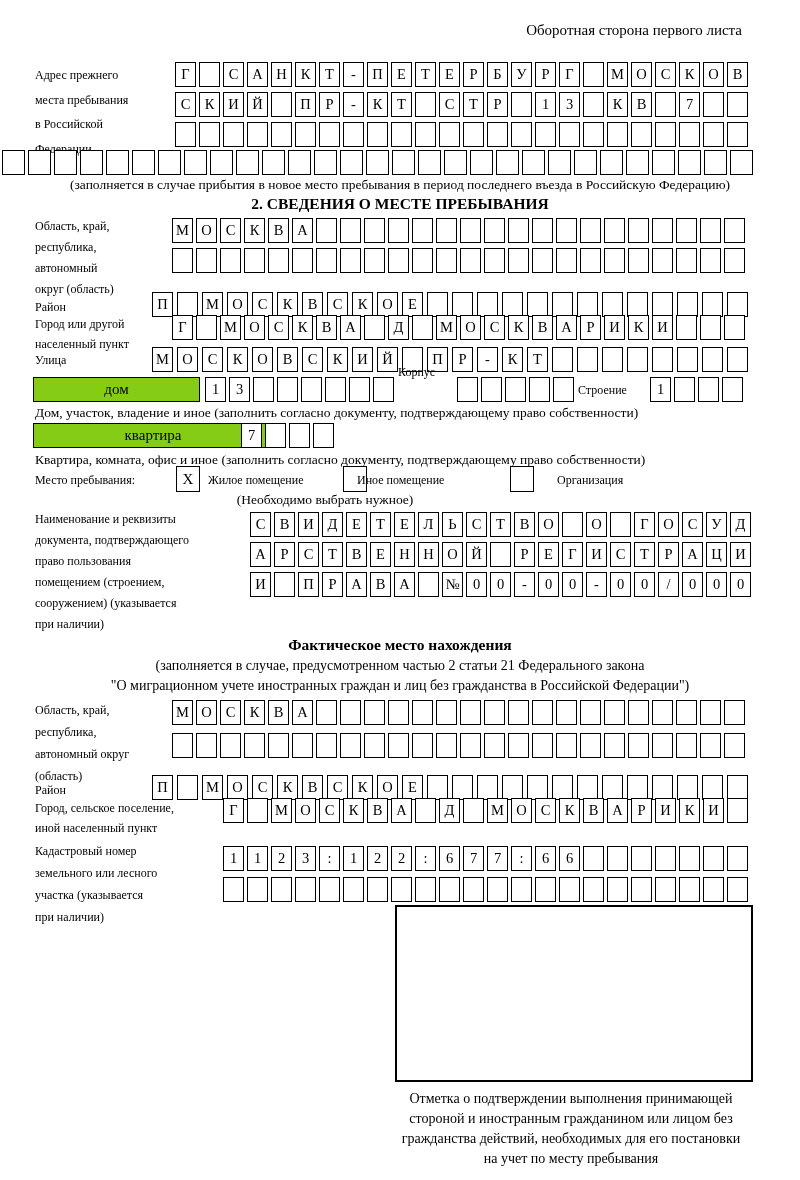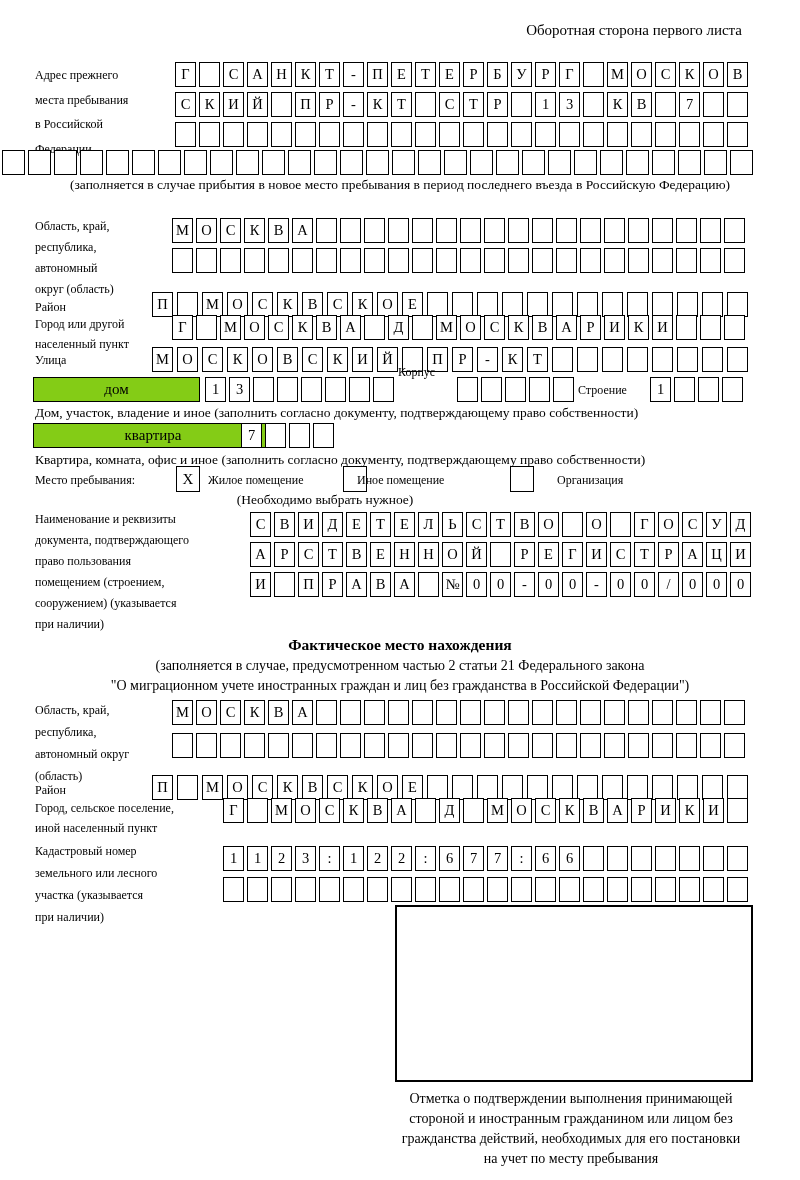--- a/index.html
+++ b/index.html
@@ -139,20 +139,21 @@
       <span class="cell"></span>
       <span class="cell"></span>
       <span class="cell"></span>
       <span class="cell"></span>
       <span class="cell"></span>
       <span class="cell"></span>
       <span class="cell"></span>
     </div>
   <div class="cap-center" style="top:177px;">(заполняется в случае прибытия в новое место пребывания в период последнего въезда в Российскую Федерацию)</div>
 
+  <div class="title" style="top:195px;">2. СВЕДЕНИЯ О МЕСТЕ ПРЕБЫВАНИЯ</div>
 
   <div class="lbl" style="left:35px; top:216px; line-height:21px;">Область, край,
 республика,
 автономный
 округ (область)</div>
   <div class="cellrow" style="left:172px; top:218px;">
       <span class="cell">М</span>
       <span class="cell">О</span>
       <span class="cell">С</span>
       <span class="cell">К</span>

